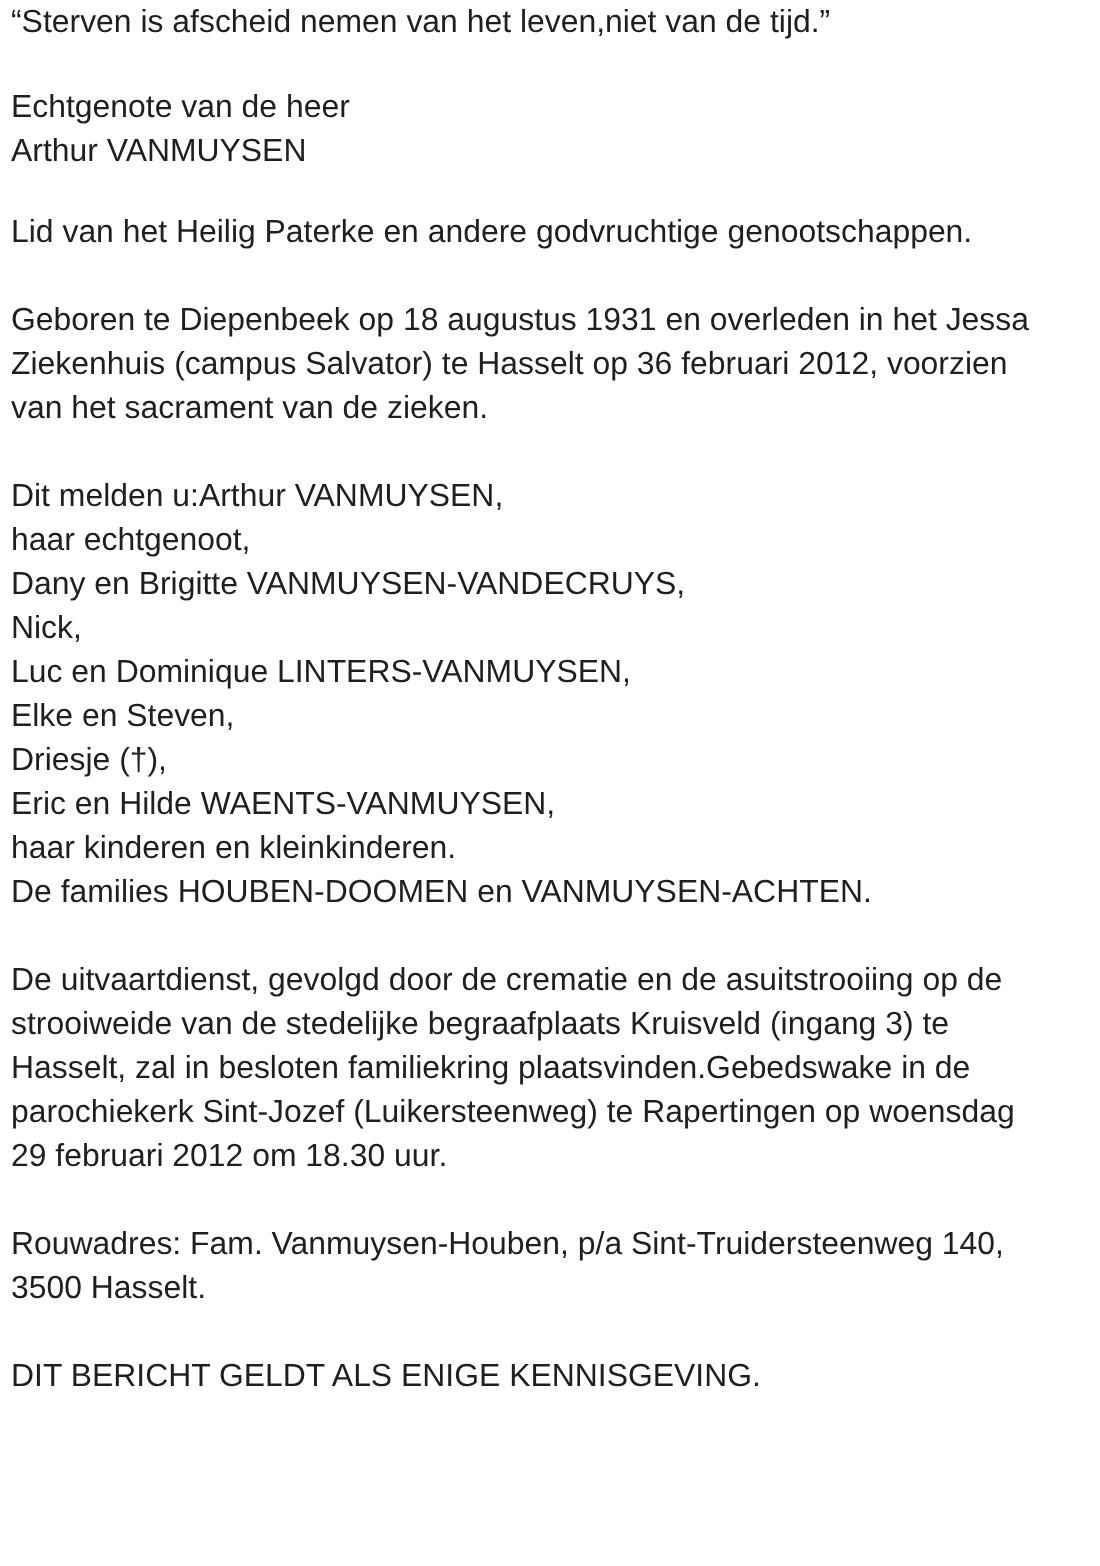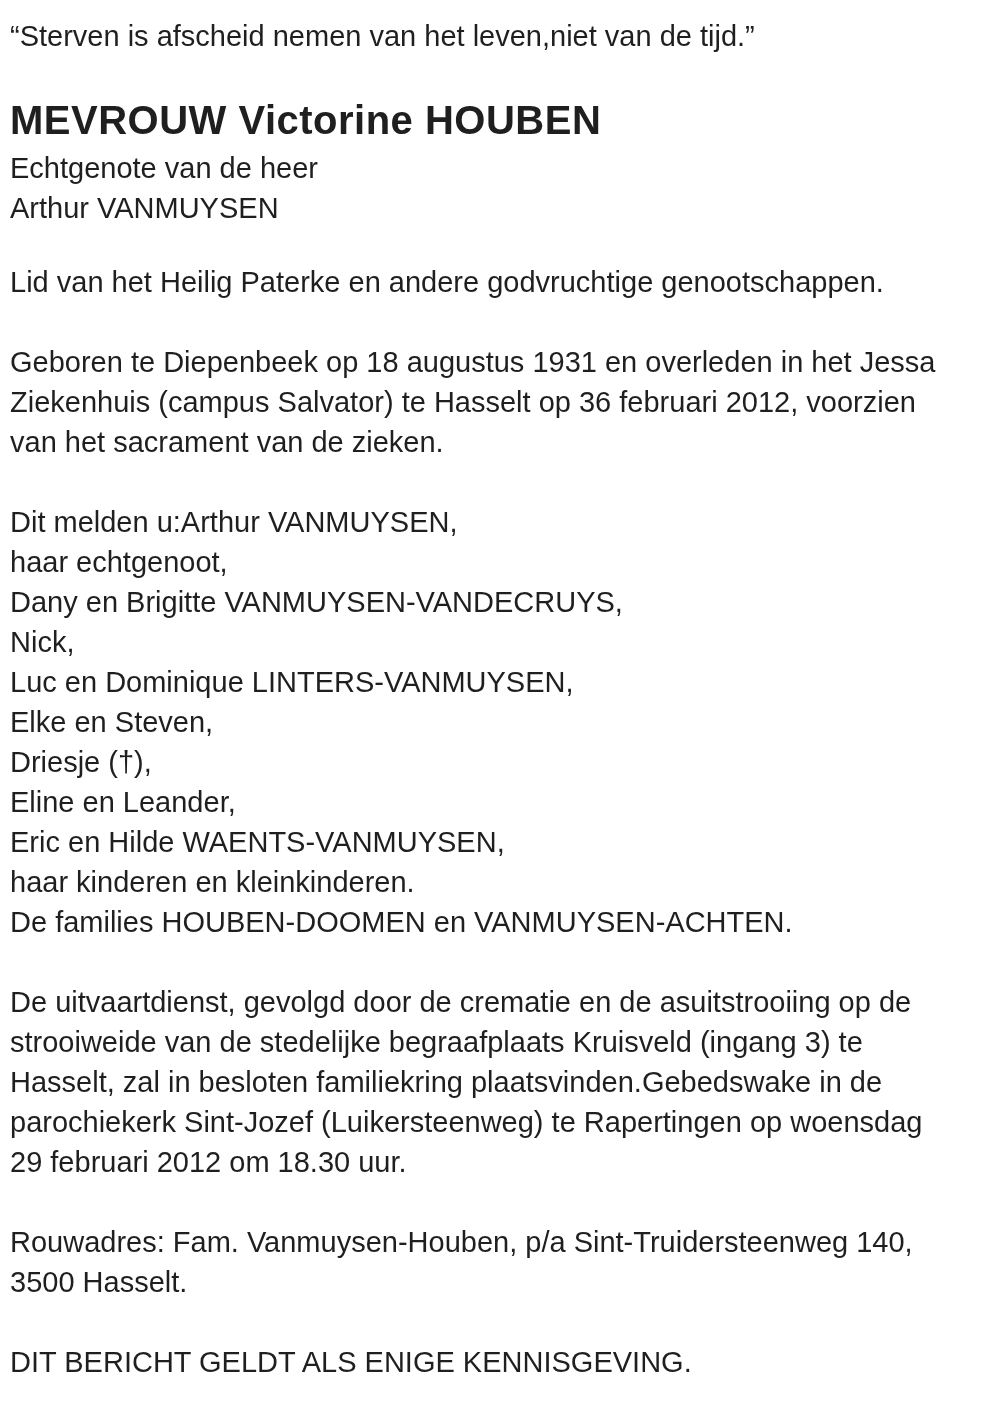--- a/index.html
+++ b/index.html
@@ -4,21 +4,21 @@
 <style>
   html, body {
     margin: 0;
     padding: 0;
     background: #ffffff;
   }
   .page {
     width: 1000px;
     height: 1424px;
     box-sizing: border-box;
-    padding: 16px 20px 0 10px;
+    padding: 0 20px 0 10px;
     background: #ffffff;
     color: #1f1f1f;
     font-family: "Liberation Sans", "DejaVu Sans", sans-serif;
     overflow: hidden;
   }
   .line {
     font-size: 29px;
     line-height: 40px;
     white-space: nowrap;
   }
@@ -39,21 +39,20 @@
     margin-bottom: 0;
   }
 </style>
 </head>
 <body>
 
 <div class="page">
 
   <div class="line quote">“Sterven is afscheid nemen van het leven,niet van de tijd.”</div>
 
-  <div class="title">MEVROUW Victorine HOUBEN</div>
 
   <div class="para" style="margin-bottom:34px;">
     <div class="line">Echtgenote van de heer</div>
     <div class="line">Arthur VANMUYSEN</div>
   </div>
 
   <div class="para">
     <div class="line">Lid van het Heilig Paterke en andere godvruchtige genootschappen.</div>
   </div>
 
@@ -64,21 +63,20 @@
   </div>
 
   <div class="para">
     <div class="line">Dit melden u:Arthur VANMUYSEN,</div>
     <div class="line">haar echtgenoot,</div>
     <div class="line">Dany en Brigitte VANMUYSEN-VANDECRUYS,</div>
     <div class="line">Nick,</div>
     <div class="line">Luc en Dominique LINTERS-VANMUYSEN,</div>
     <div class="line">Elke en Steven,</div>
     <div class="line">Driesje (†),</div>
-    <div class="line">Eline en Leander,</div>
     <div class="line">Eric en Hilde WAENTS-VANMUYSEN,</div>
     <div class="line">haar kinderen en kleinkinderen.</div>
     <div class="line">De families HOUBEN-DOOMEN en VANMUYSEN-ACHTEN.</div>
   </div>
 
   <div class="para">
     <div class="line">De uitvaartdienst, gevolgd door de crematie en de asuitstrooiing op de</div>
     <div class="line">strooiweide van de stedelijke begraafplaats Kruisveld (ingang 3) te</div>
     <div class="line">Hasselt, zal in besloten familiekring plaatsvinden.Gebedswake in de</div>
     <div class="line">parochiekerk Sint-Jozef (Luikersteenweg) te Rapertingen op woensdag</div>

